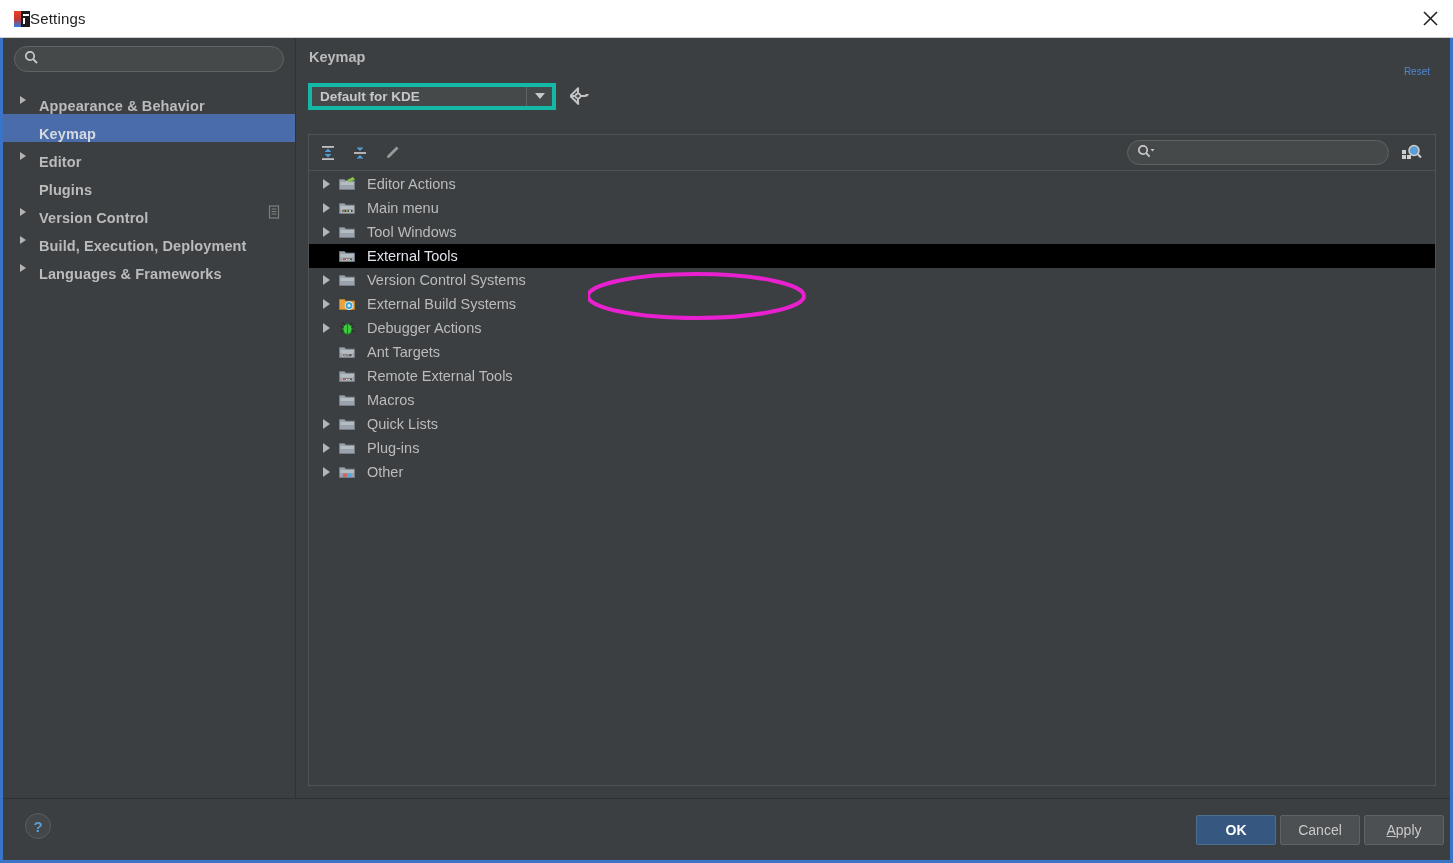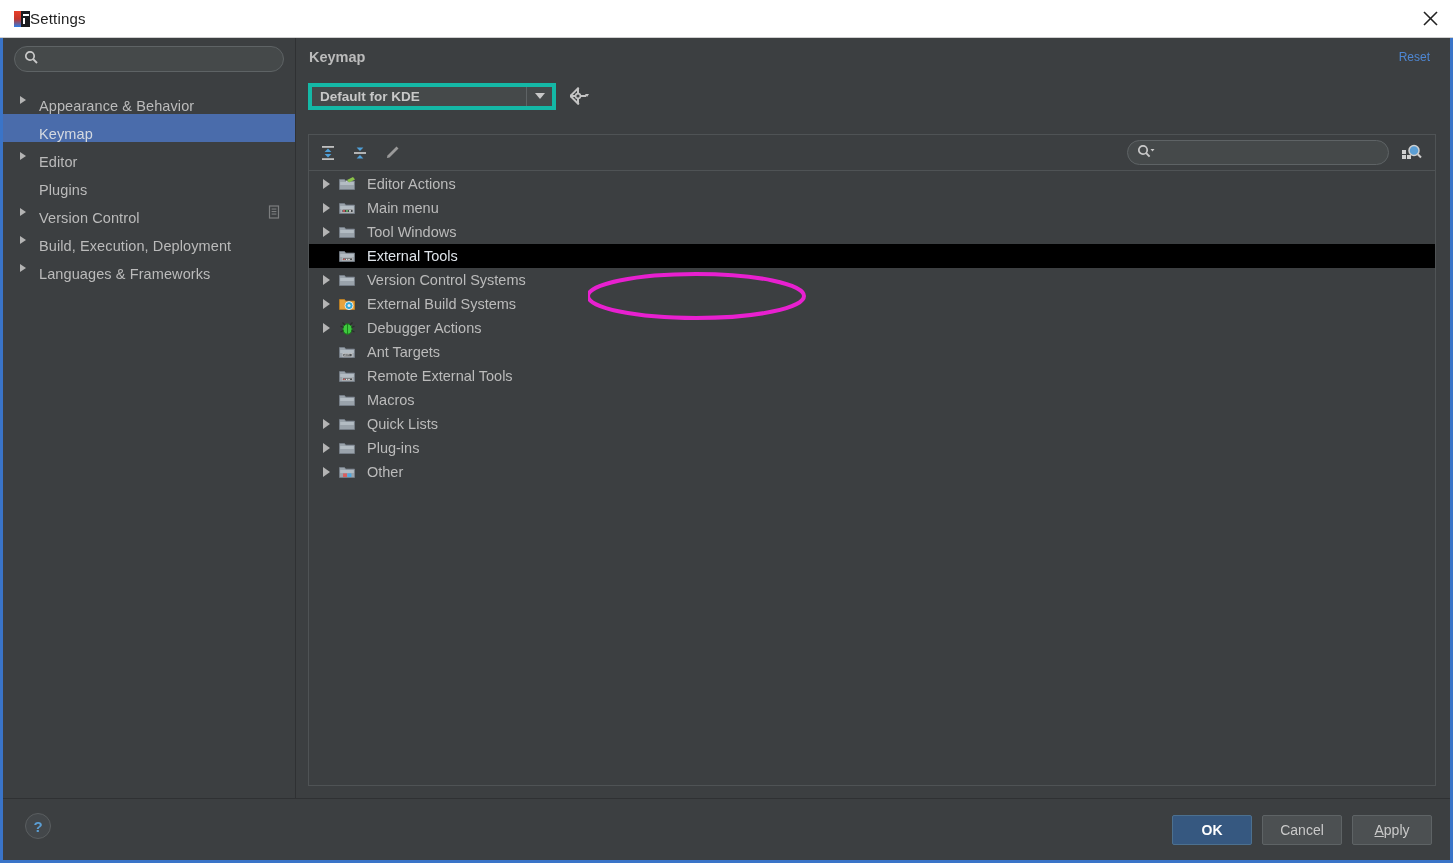--- a/index.html
+++ b/index.html
@@ -70,42 +70,42 @@
     width: 12px; margin-left: 14px; flex: none;
     display: flex; align-items: center; justify-content: center;
   }
   .side-item .arrow.hidden { visibility: hidden; }
   .side-item .arrow i {
     display: block; width: 0; height: 0;
     border-left: 6px solid #b4b4b4;
     border-top: 4px solid transparent;
     border-bottom: 4px solid transparent;
   }
-  .side-label { margin-left: 10px; font-weight: normal; letter-spacing: .1px; margin-top: 11px; }
+  .side-label { margin-left: 10px; font-weight: bold; letter-spacing: .1px; margin-top: 11px; }
   .side-badge {
     position: absolute; right: 14px; top: 7px;
     width: 13px; height: 14px; opacity: .45;
   }
   .side-badge svg { display: block; }
 
   
   #right {
     position: absolute; left: 292px; top: 38px; right: 0; height: 760px;
     background: #3c3f41;
     border-left: 1px solid #2f3133;
   }
   #right-header {
     position: relative; height: 38px; display: flex; align-items: center;
   }
   #page-title {
     margin-left: 13px; font-size: 14.5px; font-weight: bold; color: #bbbbbb;
   }
   #reset-link {
-    position: absolute; right: 20px; top: 12px;
-    font-size: 12px; color: #4e87d4; cursor: pointer;
+    position: absolute; right: 20px; top: 28px;
+    font-size: 10px; color: #4e87d4; cursor: pointer;
   }
   #keymap-row {
     display: flex; align-items: center; padding: 0 0 0 12px; height: 40px;
   }
   #keymap-combo {
     position: relative; width: 248px; height: 27px;
     background: #45494a; border: 4px solid #14b8a6;
     display: flex; align-items: center;
   }
   #keymap-combo .val {
@@ -181,21 +181,21 @@
     position: absolute; left: 0; right: 0; top: 798px; height: 62px;
     background: #3c3f41; border-top: 1px solid #2f3133;
   }
   #help-btn {
     position: absolute; left: 22px; top: 14px; width: 26px; height: 26px;
     border-radius: 50%; border: 1px solid #5a5e60; background: #43474a;
     display: flex; align-items: center; justify-content: center;
     color: #5b9ed4; font-size: 15px; font-weight: bold; cursor: pointer;
   }
   #footer-buttons {
-    position: absolute; right: 18px; top: 16px; display: flex; gap: 10px;
+    position: absolute; right: 6px; top: 16px; display: flex; gap: 4px;
   }
   .fbtn {
     height: 30px; min-width: 80px; padding: 0 16px;
     border: 1px solid #5e6365; background: #4c5052; color: #c9c9c9;
     font-size: 14px; font-family: "Liberation Sans", sans-serif;
     cursor: pointer; border-radius: 2px;
     display: flex; align-items: center; justify-content: center;
   }
   .fbtn.primary {
     background: #365880; border: 1px solid #4c708f; color: #ffffff; font-weight: bold;

